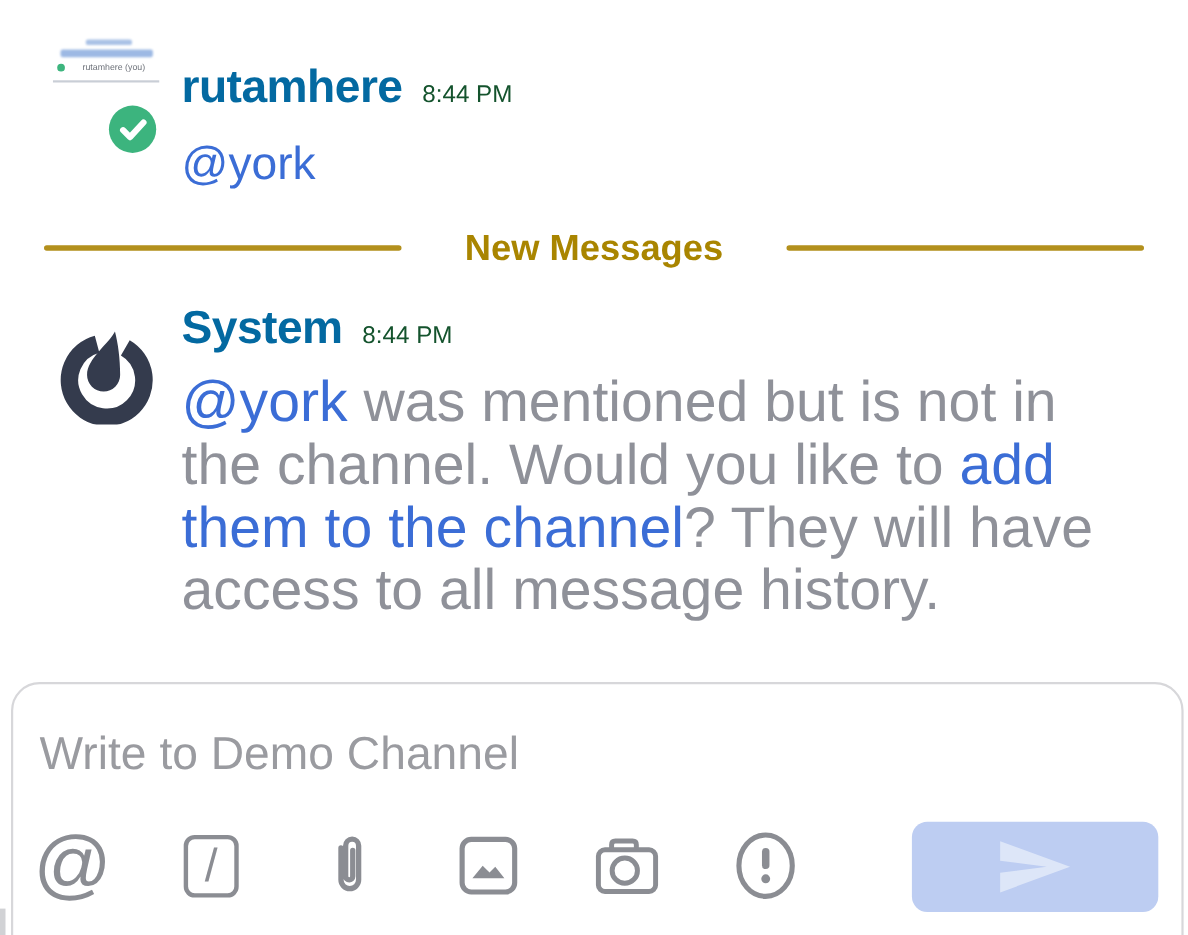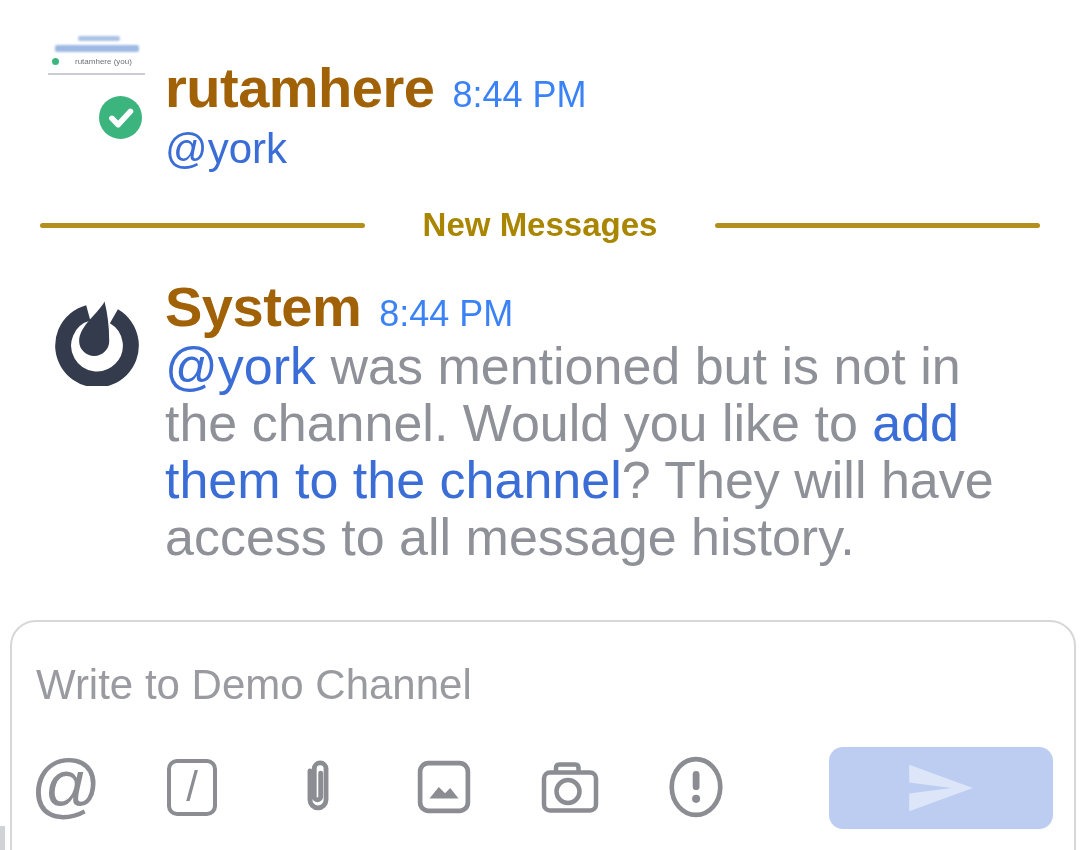--- a/index.html
+++ b/index.html
@@ -14,22 +14,22 @@
   .sk1 { left:30px; top:3px;  width:42px; height:5px; background:#aac2e6; }
   .sk2 { left:7px;  top:12px; width:84px; height:7px; background:#9db9e4; }
   .mini-row { position:absolute; left:4px; top:24px; display:flex; align-items:center; gap:16px; }
   .mini-dot { width:7px; height:7px; border-radius:50%; background:#3db57e; flex:none; }
   .mini-caption { font-size:8px; color:#6e727a; filter:blur(0.4px); white-space:nowrap; }
   .mini-divider { position:absolute; left:0; top:40px; width:97px; height:2px; background:#c9ced6; }
   .badge { position:absolute; left:51px; top:63px; width:43px; height:43px; border-radius:50%;
            background:#3cb47e; display:flex; align-items:center; justify-content:center; }
 
   .msg-head { position:absolute; left:165px; display:flex; align-items:baseline; }
-  .username { font-size:56px; font-weight:700; color:#a16207; letter-spacing:-0.5px; }
-  .time { font-size:36px; color:#3b82f6; margin-left:18px; }
+  .username { font-size:42px; font-weight:700; color:#0369a1; letter-spacing:-0.5px; }
+  .time { font-size:22px; color:#14532d; margin-left:18px; }
 
   .mention-text { position:absolute; left:165px; font-size:42px; color:#3b6dd6; }
 
   
   .divider { position:absolute; left:40px; right:40px; top:205px; height:40px;
              display:flex; align-items:center;gap:28px; }
   .divider .line { flex:1; height:5px; background:#b3901d; border-radius:3px; }
   .divider .label { font-size:33px; font-weight:700; color:#a98500; margin:0 30px; white-space:nowrap; }
 
   

